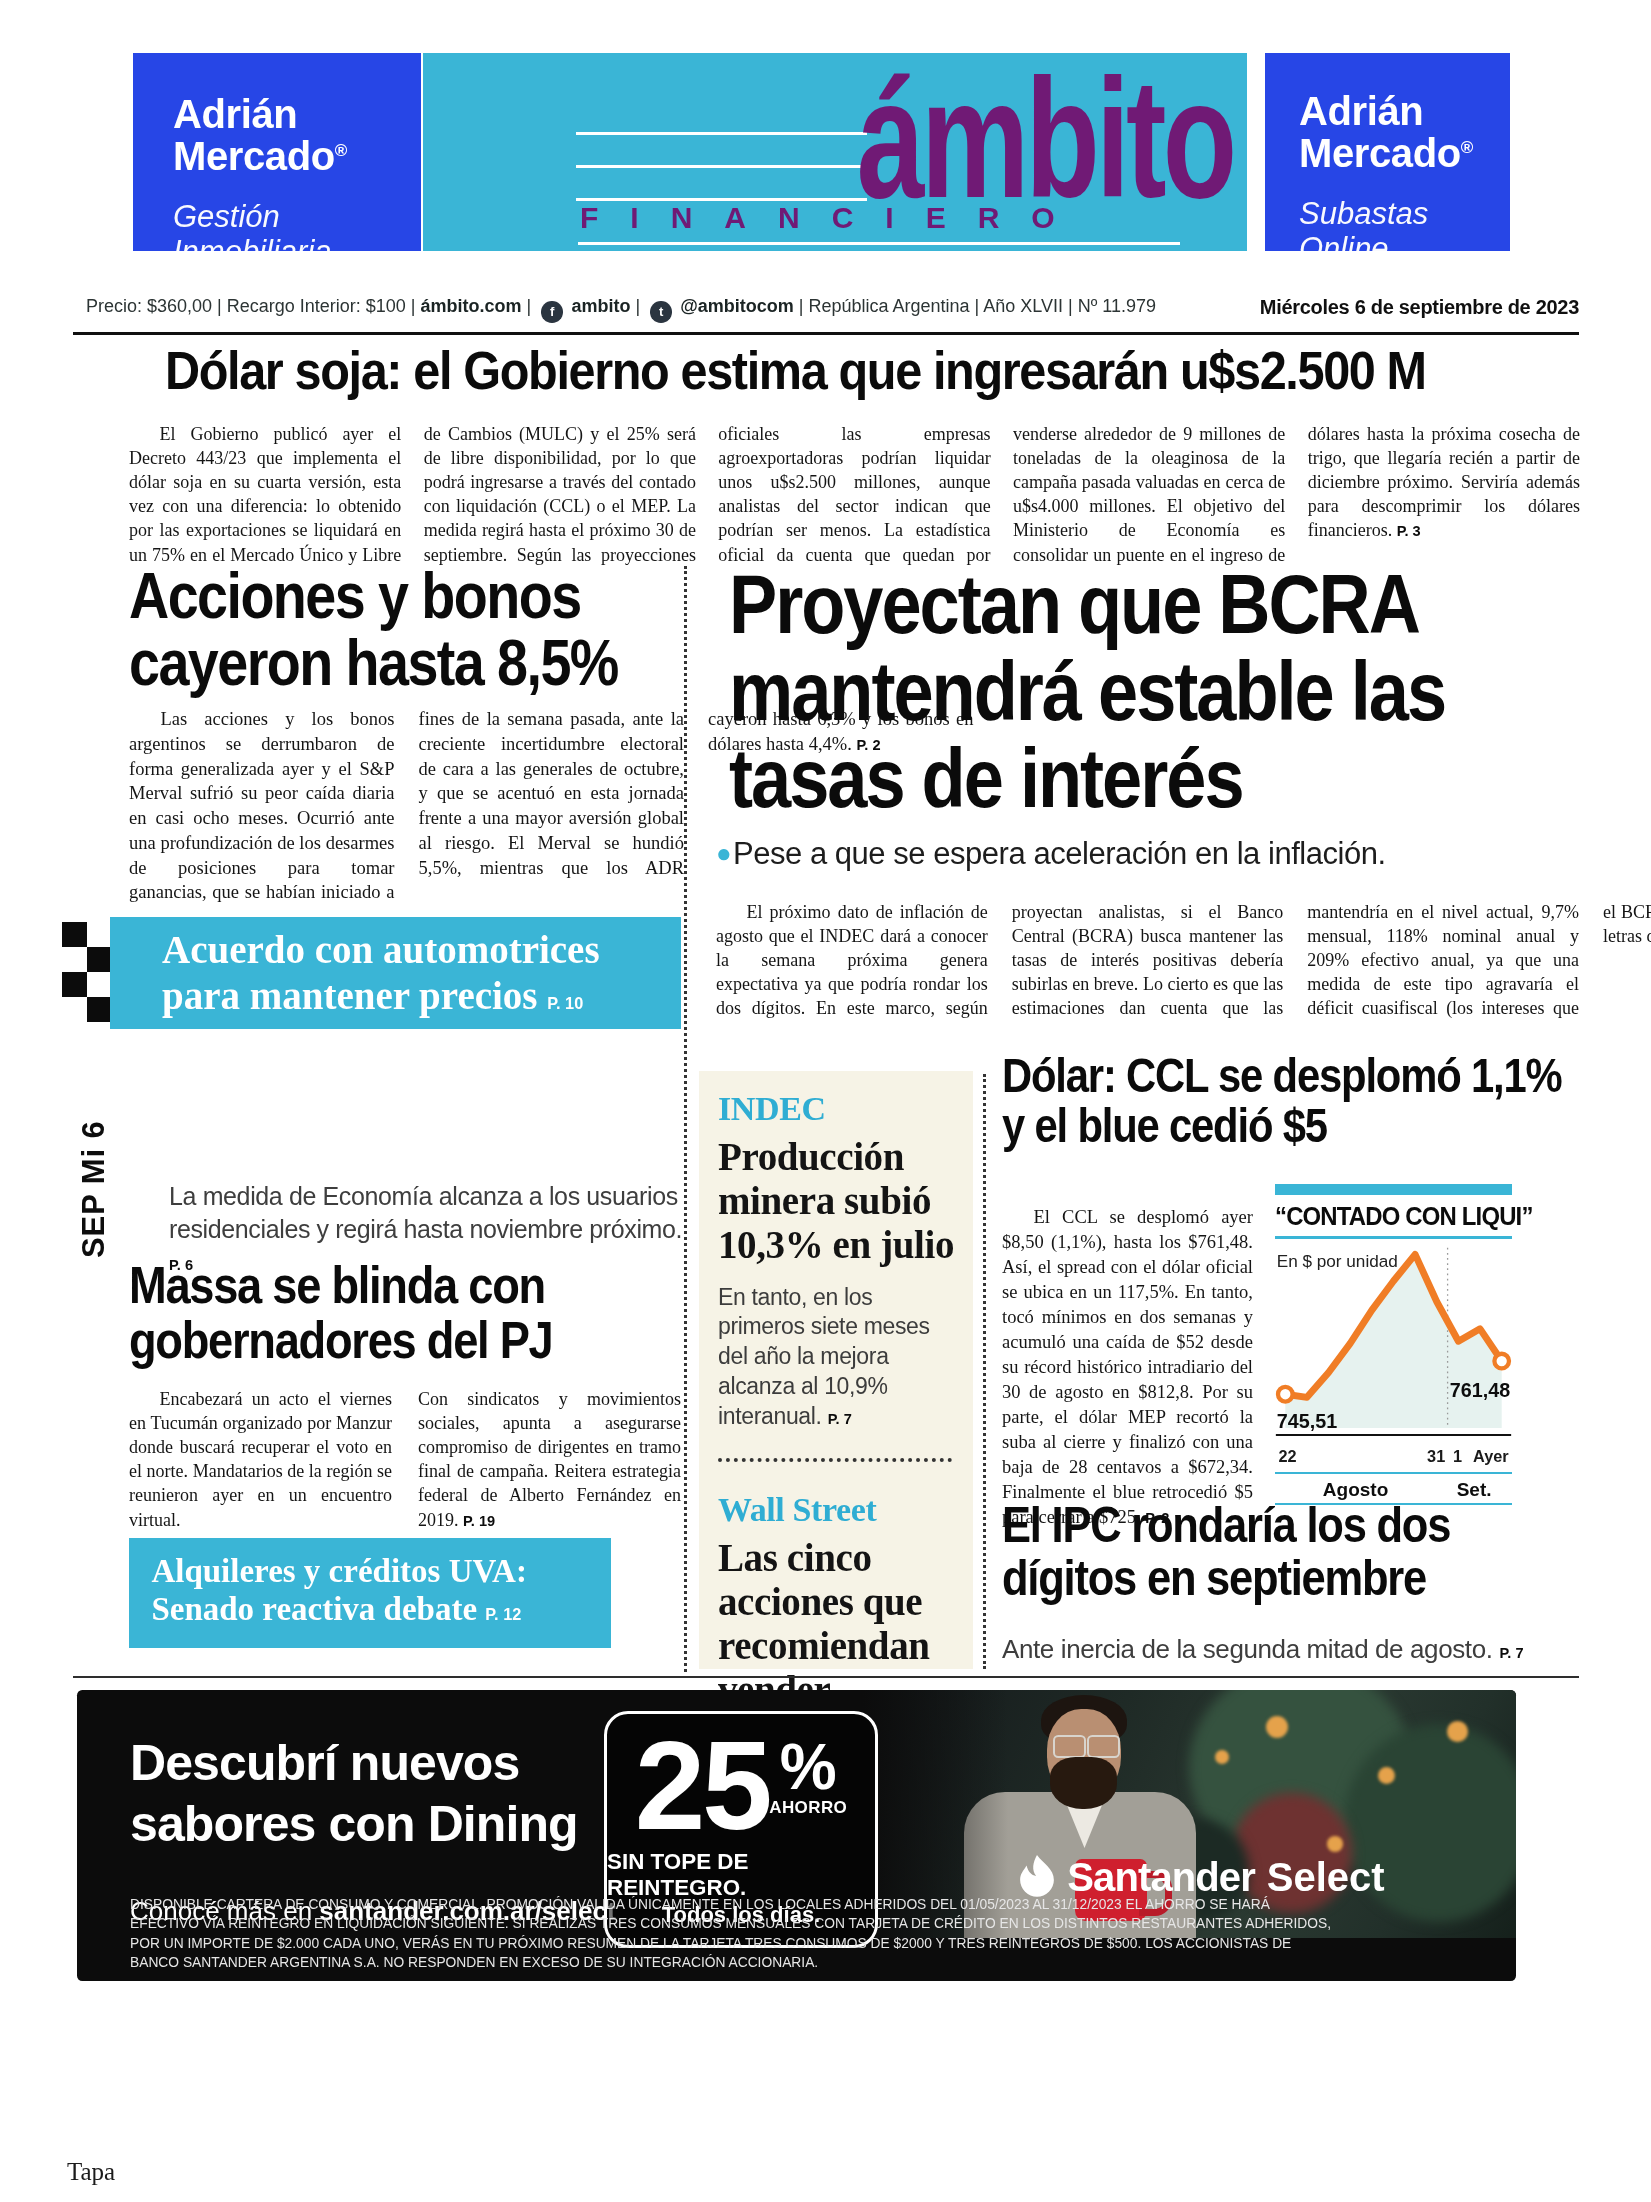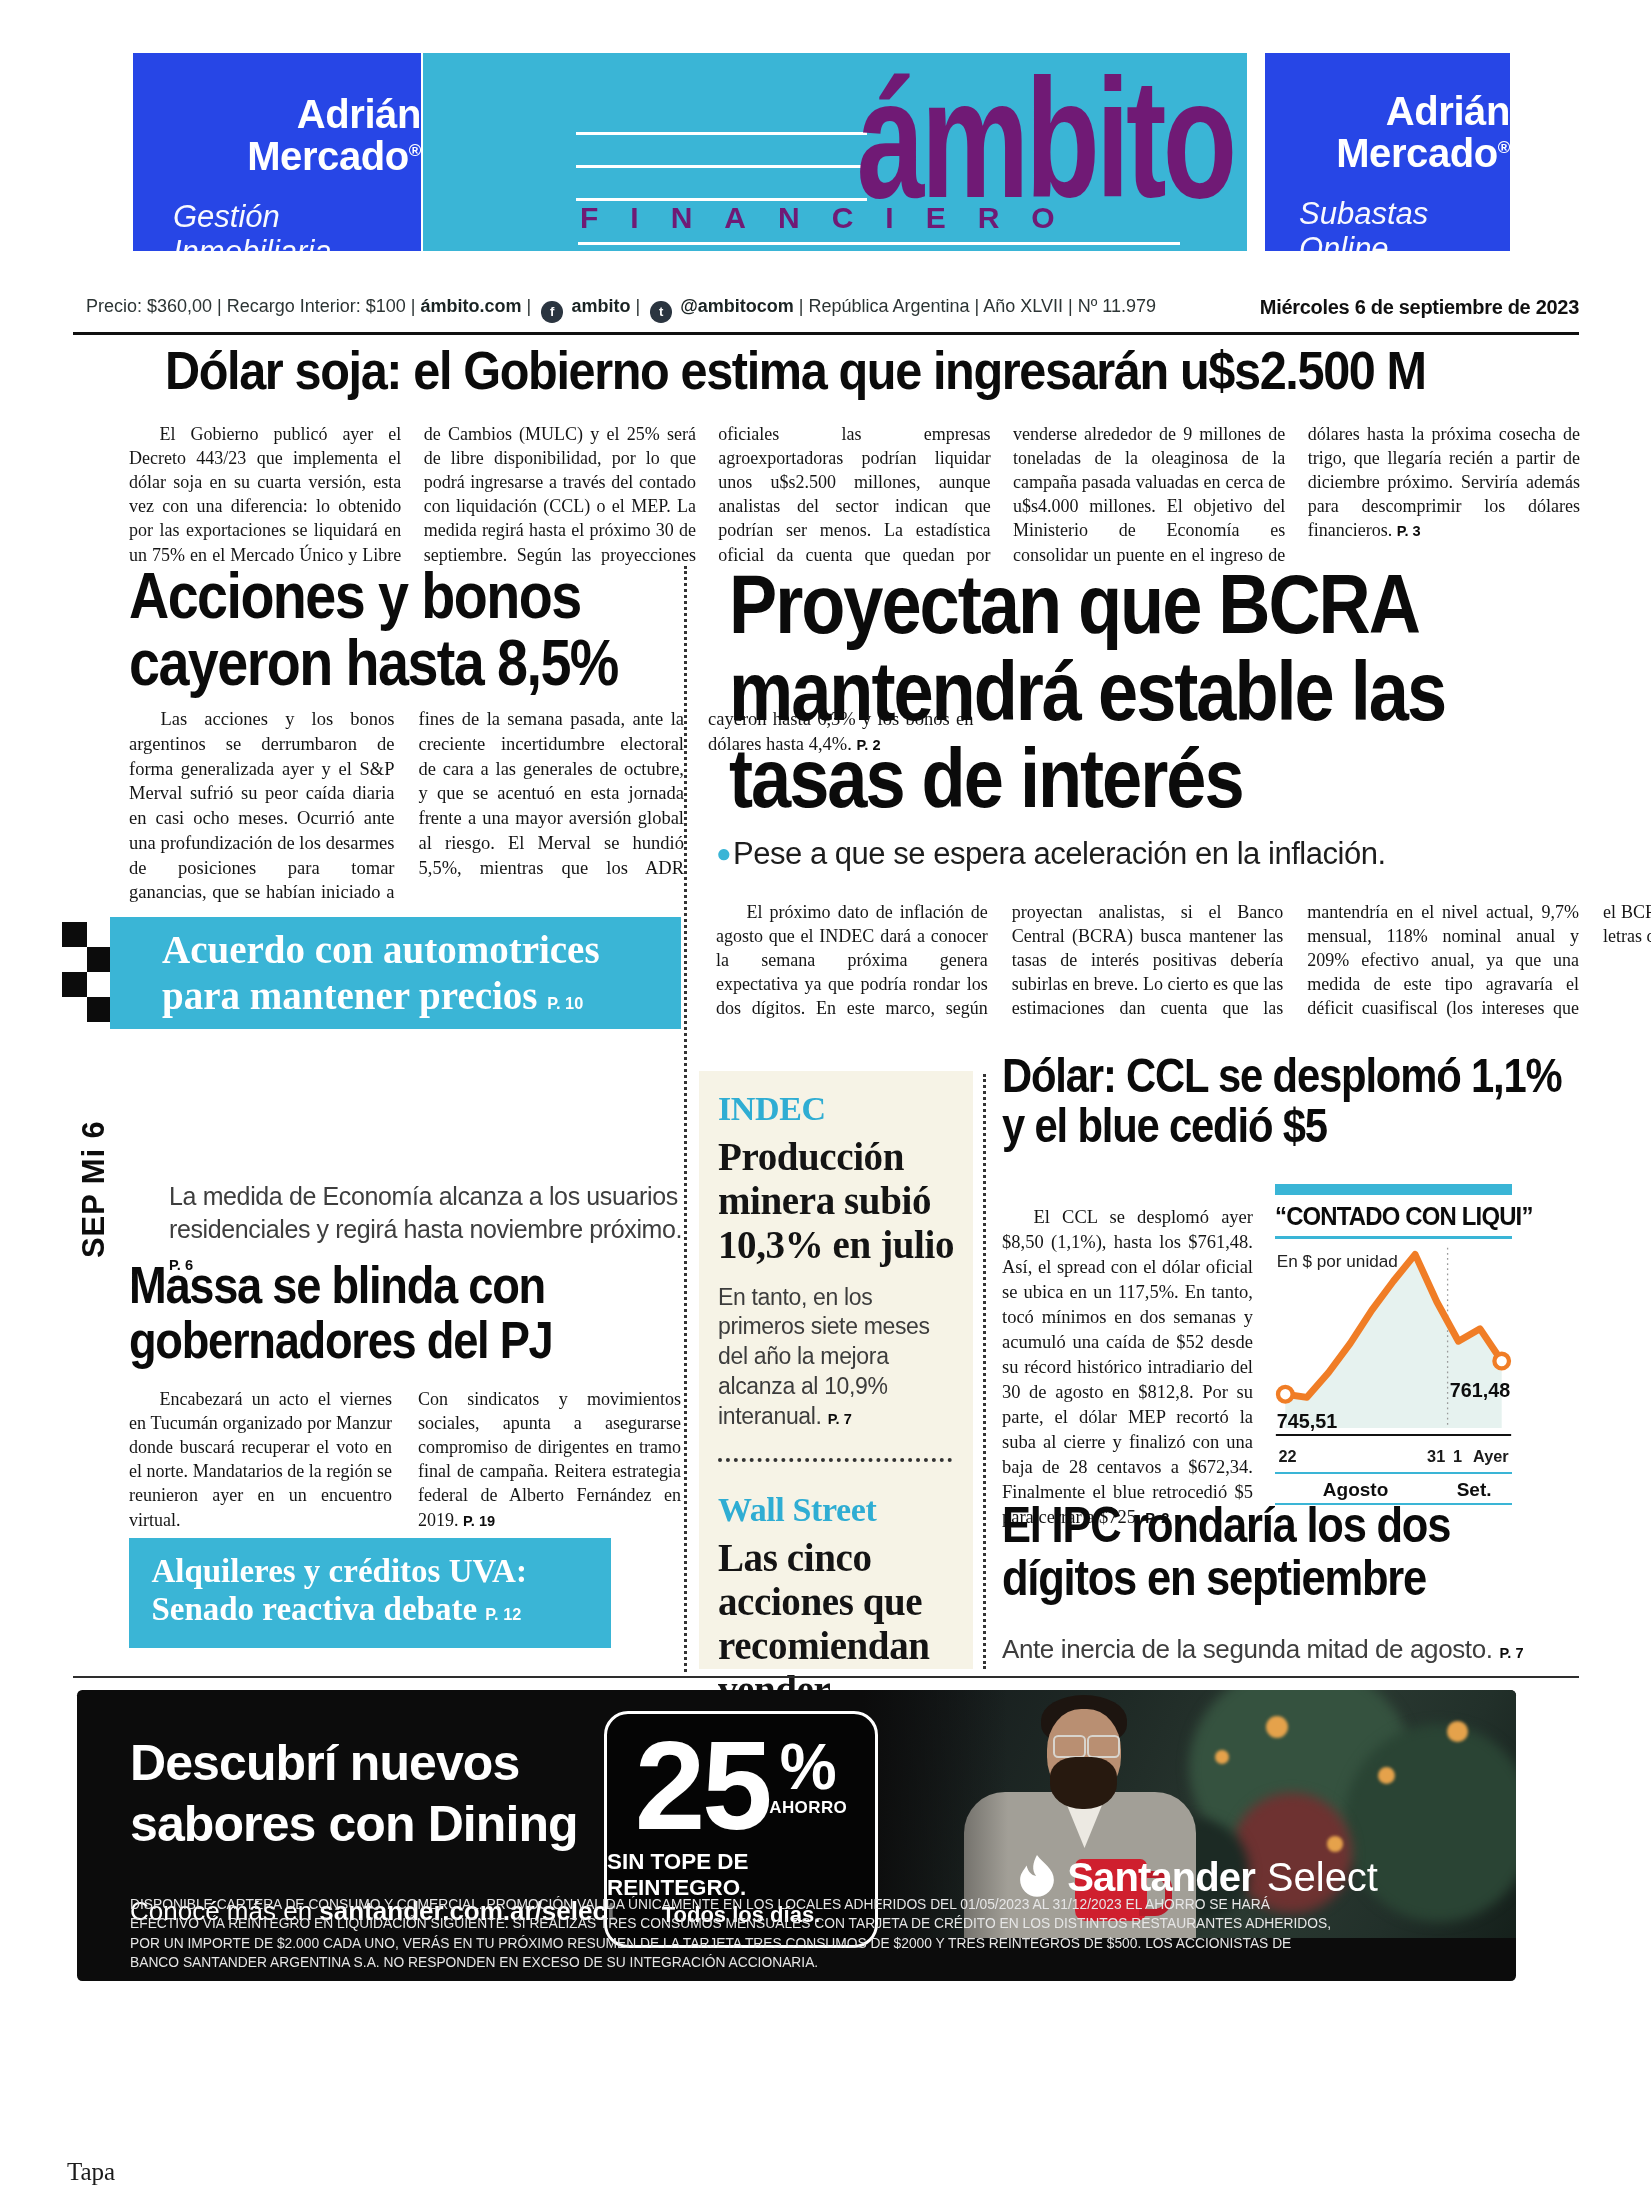--- a/index.html
+++ b/index.html
@@ -3,21 +3,21 @@
 <meta charset="utf-8">
 <title>Tapa</title>
 <style>
   html,body{margin:0;padding:0;background:#ffffff;}
   .page{position:relative;width:1652px;height:2203px;background:#fff;overflow:hidden;
         font-family:"Liberation Sans",sans-serif;color:#111;}
   .abs{position:absolute;}
 
   
   .logo-box{position:absolute;background:#2746e6;color:#fff;}
-  .logo-name{font-weight:bold;font-size:40px;line-height:1.04;letter-spacing:-0.4px;text-align:right;}
+  .logo-name{font-weight:bold;font-size:40px;line-height:1.04;letter-spacing:-0.4px;}
   .logo-reg{font-size:17px;vertical-align:super;}
   .logo-sub{font-weight:400;font-size:31px;line-height:1.12;margin-top:23px;opacity:.97;font-style:italic;}
   .brand-box{position:absolute;background:#3ab5d6;color:#701a75;overflow:hidden;}
   .bline{position:absolute;height:2.6px;background:#fff;left:153px;width:291px;}
   .brand-word{position:absolute;left:434px;top:-12px;font-weight:bold;font-size:169px;
               letter-spacing:-5.2px;transform:scaleX(.72);transform-origin:0 0;}
   .brand-sub{position:absolute;left:157px;top:148px;font-weight:bold;font-size:30px;letter-spacing:32px;}
   .bunder{position:absolute;left:155px;top:189px;width:602px;height:2.6px;background:#fff;}
 
   
@@ -112,21 +112,21 @@
   .man-glass2{position:absolute;left:225px;top:45px;width:29px;height:19px;border:2.6px solid #d8d4cd;border-radius:5.2px;}
   .man-beard{position:absolute;left:188px;top:67px;width:67px;height:52px;border-radius:38% 38% 48% 48%;background:#27190f;}
   .man-suit{position:absolute;left:102px;top:102px;width:232px;height:148px;border-radius:41px 41px 0 0;background:#a29f97;}
   .man-shirt{position:absolute;left:200px;top:103px;width:45px;height:55px;background:#ece9e2;
              clip-path:polygon(0 0,100% 0,50% 100%);}
   .mug{position:absolute;left:213px;top:169px;width:72px;height:62px;background:#cf1f2e;border-radius:6.9px 6.9px 10.3px 10.3px;}
   .mug-h{position:absolute;left:277px;top:181px;width:26px;height:31px;border:7.7px solid #b81a28;border-left:none;
          border-radius:0 17px 17px 0;}
   .sant{position:absolute;left:940px;top:165px;display:flex;align-items:center;}
   .sant-name{font-weight:bold;font-size:40px;letter-spacing:-0.9px;margin-left:10.3px;}
-  .sant-sel{font-weight:400;font-size:40px;margin-left:12px;letter-spacing:0;text-align:right;}
+  .sant-sel{font-weight:700;font-size:40px;margin-left:12px;letter-spacing:0;text-align:right;}
   .legal{position:absolute;left:53px;bottom:8.6px;width:1205px;font-size:13.8px;line-height:1.4;color:#e6e6e6;}
 
   .tapa{position:absolute;left:67px;top:2158px;font-family:"Liberation Serif","DejaVu Serif",serif;
         font-size:25px;color:#1b1b1b;}
 </style>
 </head>
 <body>
 
 <div class="page">
 

